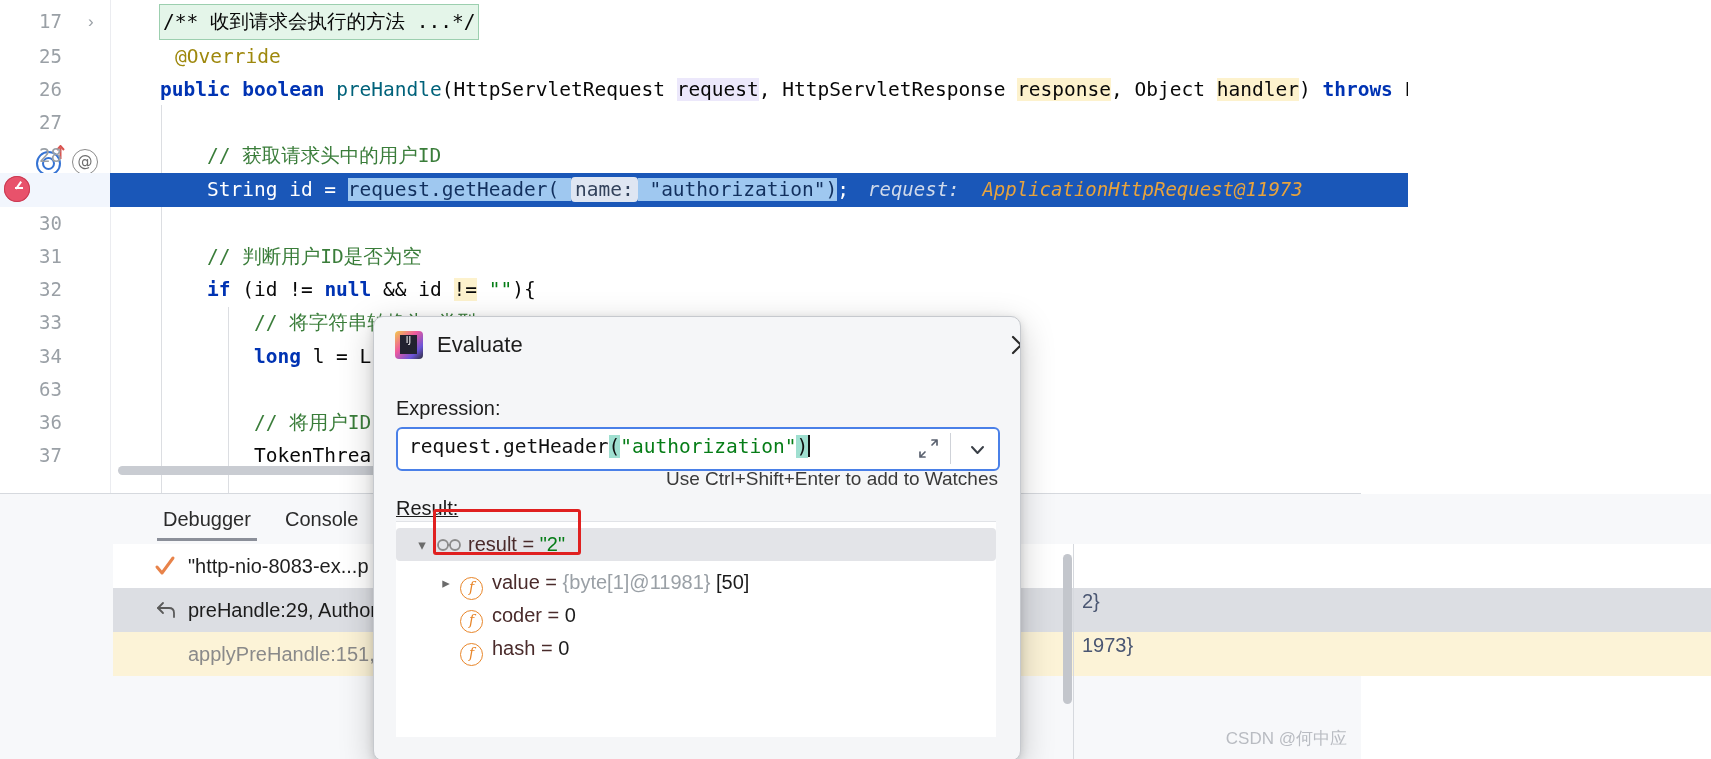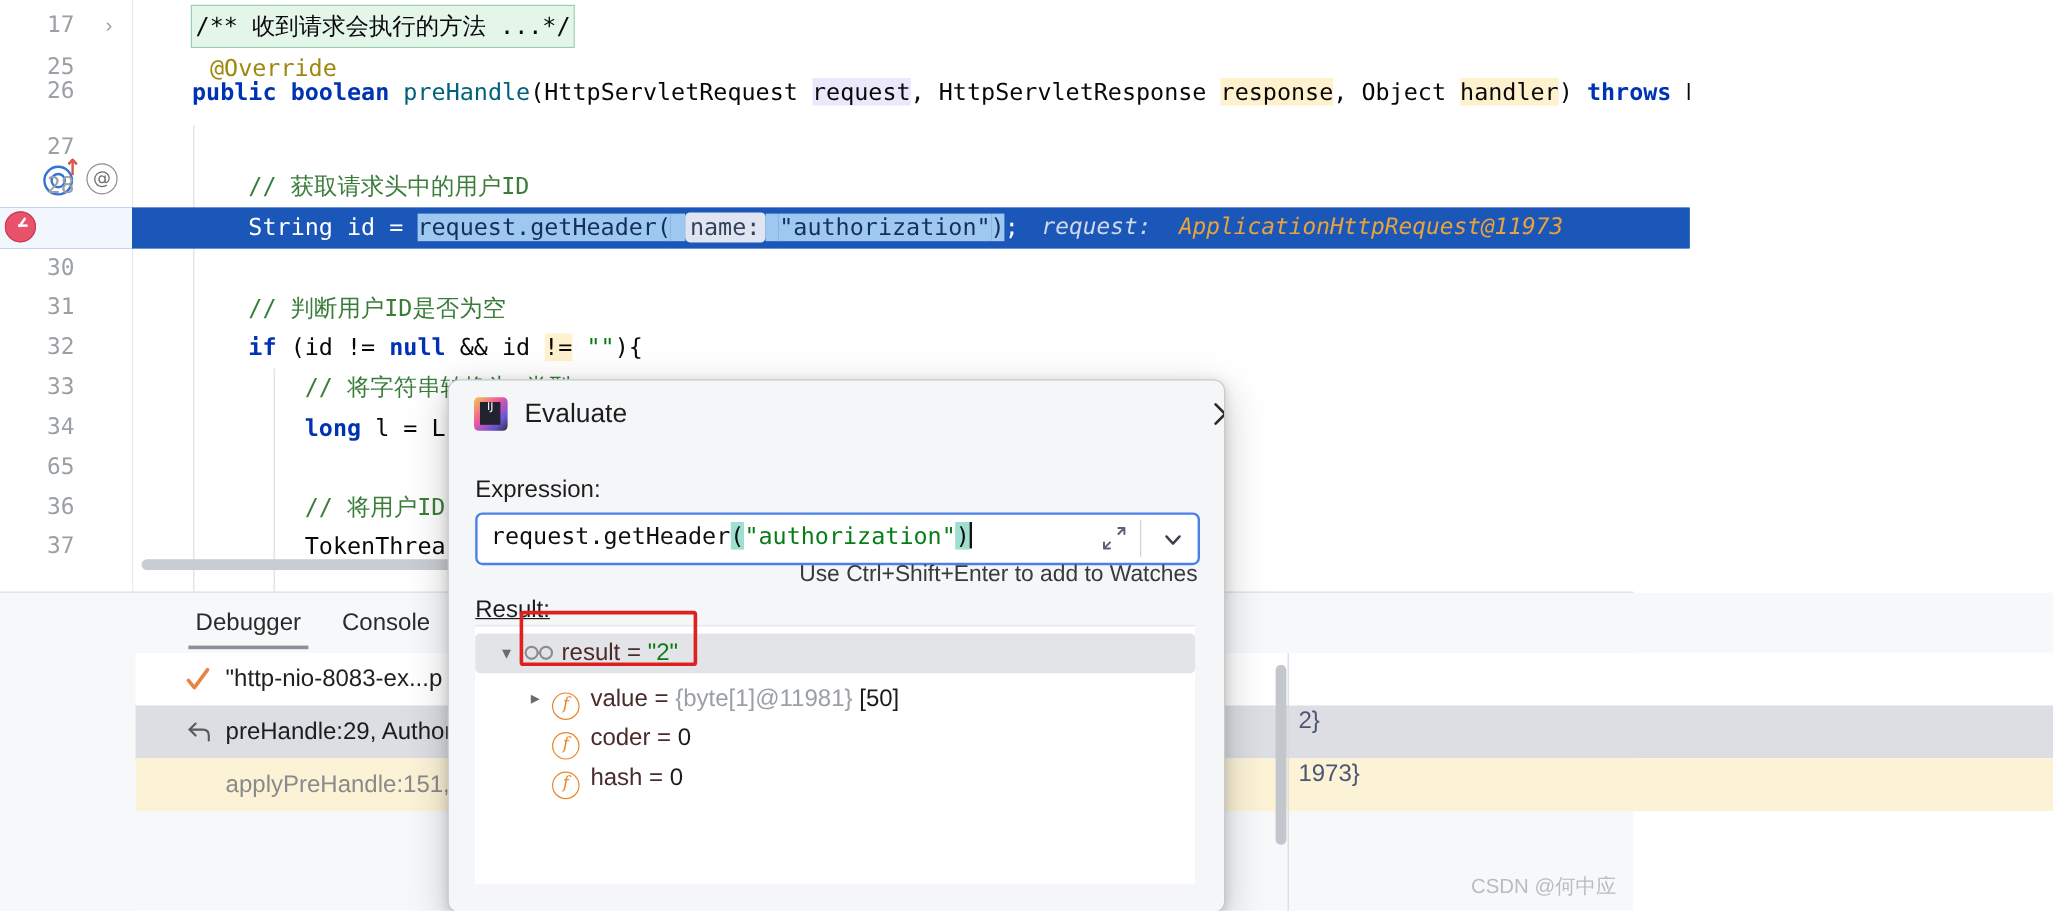--- a/index.html
+++ b/index.html
@@ -138,21 +138,21 @@
     <div class="lnum">17</div>
     <div class="folded-marker">›</div>
     <div class="code hl-green-box" style="padding:0 3px;">/** 收到请求会执行的方法 ...*/</div>
   </div>
 
   <div class="row" style="top:40px;">
     <div class="lnum">25</div>
     <div class="code anno">@Override</div>
   </div>
 
-  <div class="row" style="top:60px;">
+  <div class="row" style="top:73px;">
     <div class="lnum">26</div>
     <div class="ovr-icon">
         <i></i>
       </div>
     <svg class="ovr-arrow" viewBox="0 0 9 14">
       <path d="M4.5 14 L4.5 3" stroke="#d9534f" stroke-width="2" fill="none"></path>
       <path d="M1 5 L4.5 1 L8 5" stroke="#d9534f" stroke-width="2" fill="none"></path>
     </svg>
     <div class="at-icon">@</div>
     <div class="code"><span class="kw">public</span> <span class="kw">boolean</span> <span class="fn">preHandle</span><span>(</span><span>HttpServletRequest</span> <span class="hl-purple">request</span><span>, </span><span>HttpServletResponse</span> <span class="hl-yellow">response</span><span>, </span><span>Object</span> <span class="hl-yellow">handler</span><span>)</span> <span class="kw">throws</span> <span>Exception</span> <span>{</span></div>
@@ -193,21 +193,21 @@
     <div class="lnum">33</div>
     <div class="code cmt-g">        // 将字符串转换为…类型</div>
   </div>
 
   <div class="row" style="top:340px;">
     <div class="lnum">34</div>
     <div class="code">        <span class="kw">long</span> l = L</div>
   </div>
 
   <div class="row" style="top:373px;">
-    <div class="lnum">65</div>
+    <div class="lnum">63</div>
   </div>
 
   <div class="row" style="top:406px;text-decoration:underline;">
     <div class="lnum">36</div>
     <div class="code cmt-g">        // 将用户ID</div>
   </div>
 
   <div class="row" style="top:439px;">
     <div class="lnum">37</div>
     <div class="code">        TokenThrea</div>

